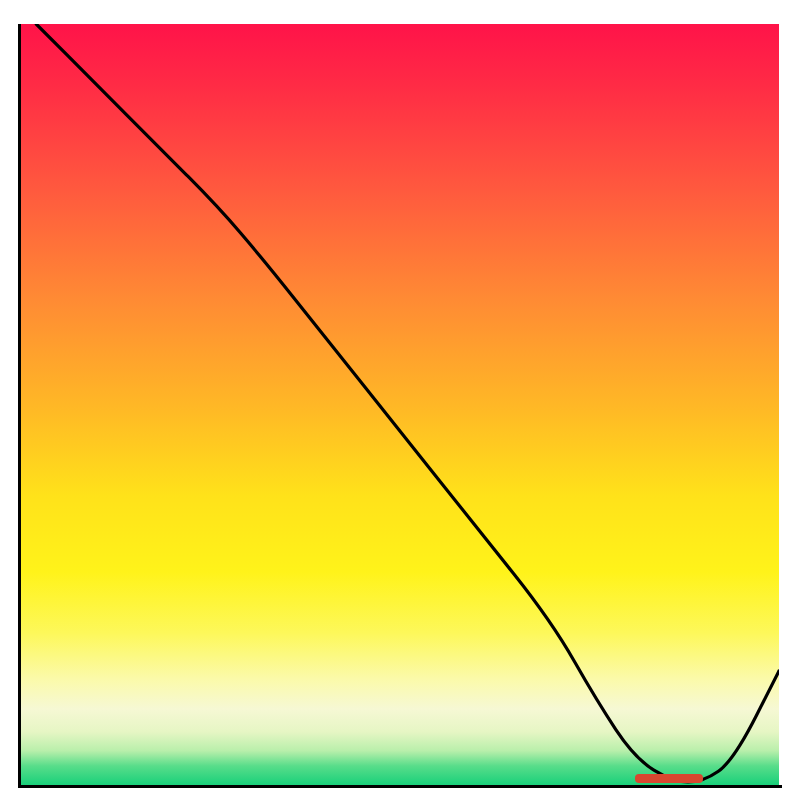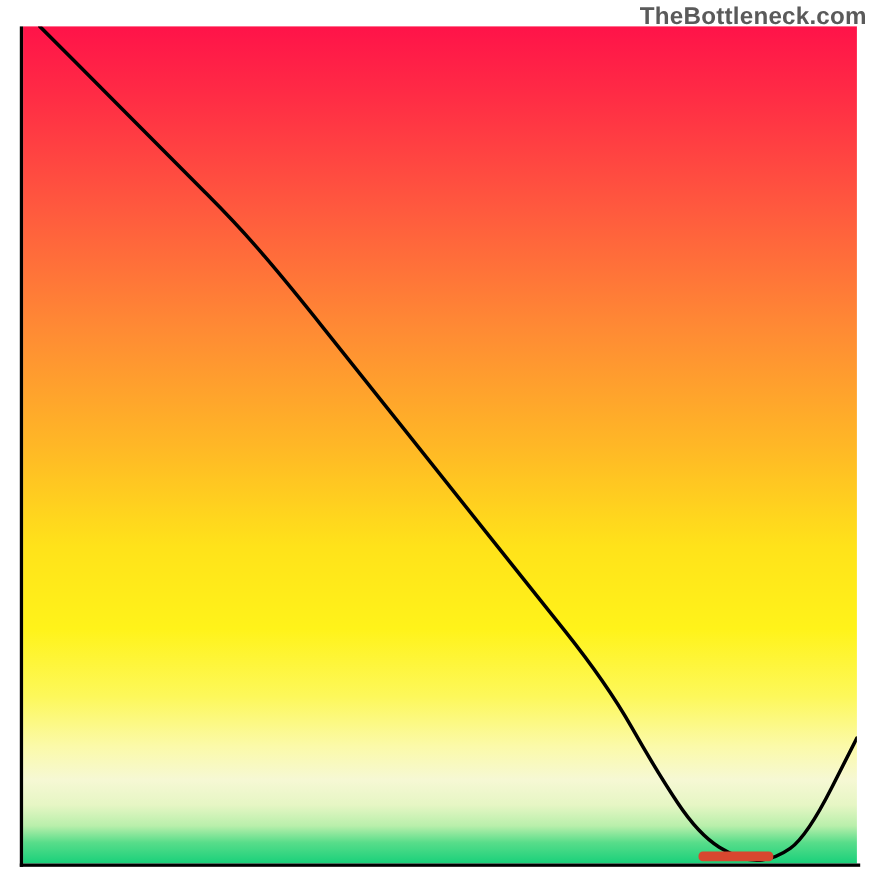--- a/index.html
+++ b/index.html
@@ -72,21 +72,20 @@
     position: absolute;
     height: 9px;
     border-radius: 4px;
     background: #d8472f;
   }
 </style>
 </head>
 <body>
 
 <div class="wrap">
-  <div class="watermark">TheBottleneck.com</div>
 
   <div class="gradient"></div>
 
   <svg class="curve" viewBox="0 0 758 761" preserveAspectRatio="none">
     <path id="curve-path" fill="none" stroke="#000" stroke-width="3.2" stroke-linecap="round" stroke-linejoin="round" d="M 15.2 0.0 Q 15.2 0.0 45.5 30.4 Q 75.8 60.9 106.1 91.3 Q 136.4 121.8 166.8 152.2 Q 197.1 182.6 219.8 209.3 Q 242.6 235.9 272.9 274.0 Q 303.2 312.0 341.1 359.6 Q 379.0 407.1 416.9 454.7 Q 454.8 502.3 492.7 549.8 Q 530.6 597.4 553.3 637.3 Q 576.1 677.3 595.0 705.8 Q 614.0 734.4 632.9 746.2 Q 651.9 758.0 667.0 758.0 Q 682.2 758.0 697.4 747.3 Q 712.5 736.6 735.3 691.7 T 758.0 646.9"></path>
   </svg>
 
   <div class="bump" id="bump" style="left: 634.98px; width: 68.22px; top: 774px;"></div>
 
   <div class="plot-frame"></div>

